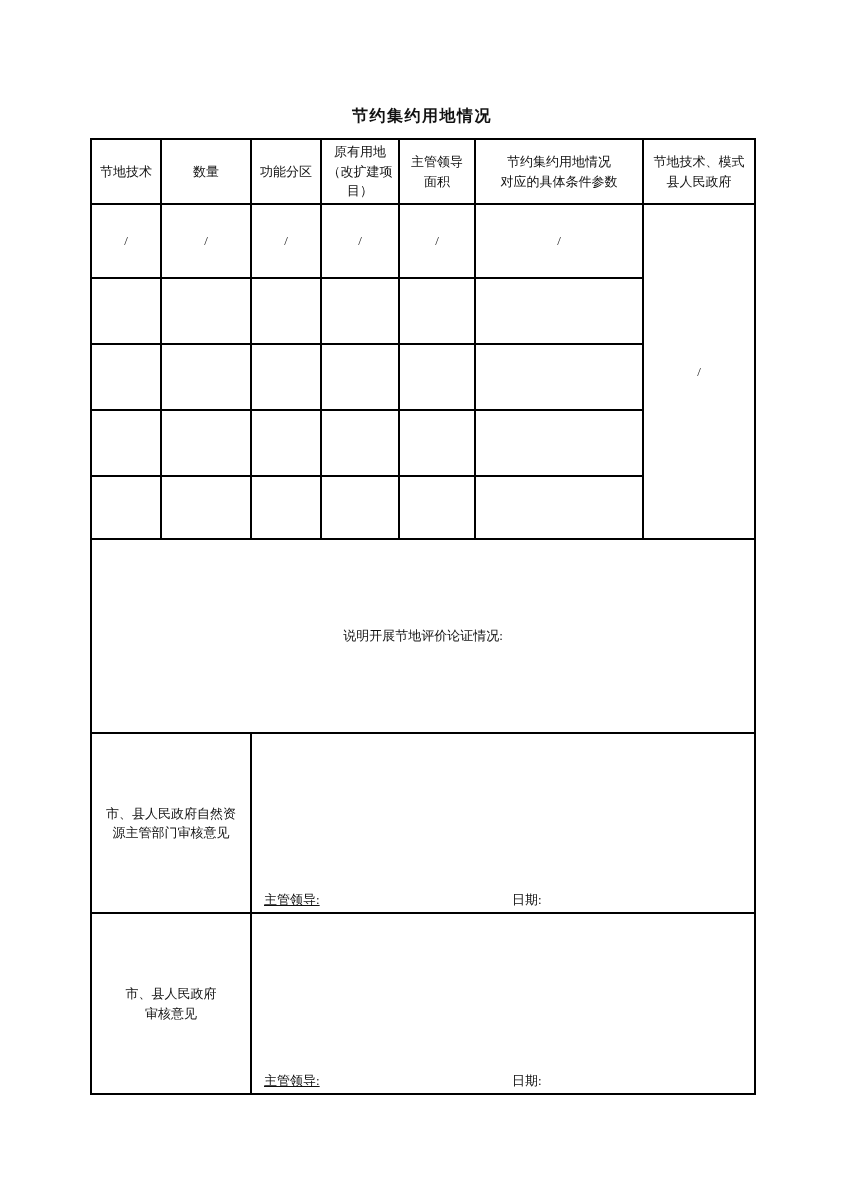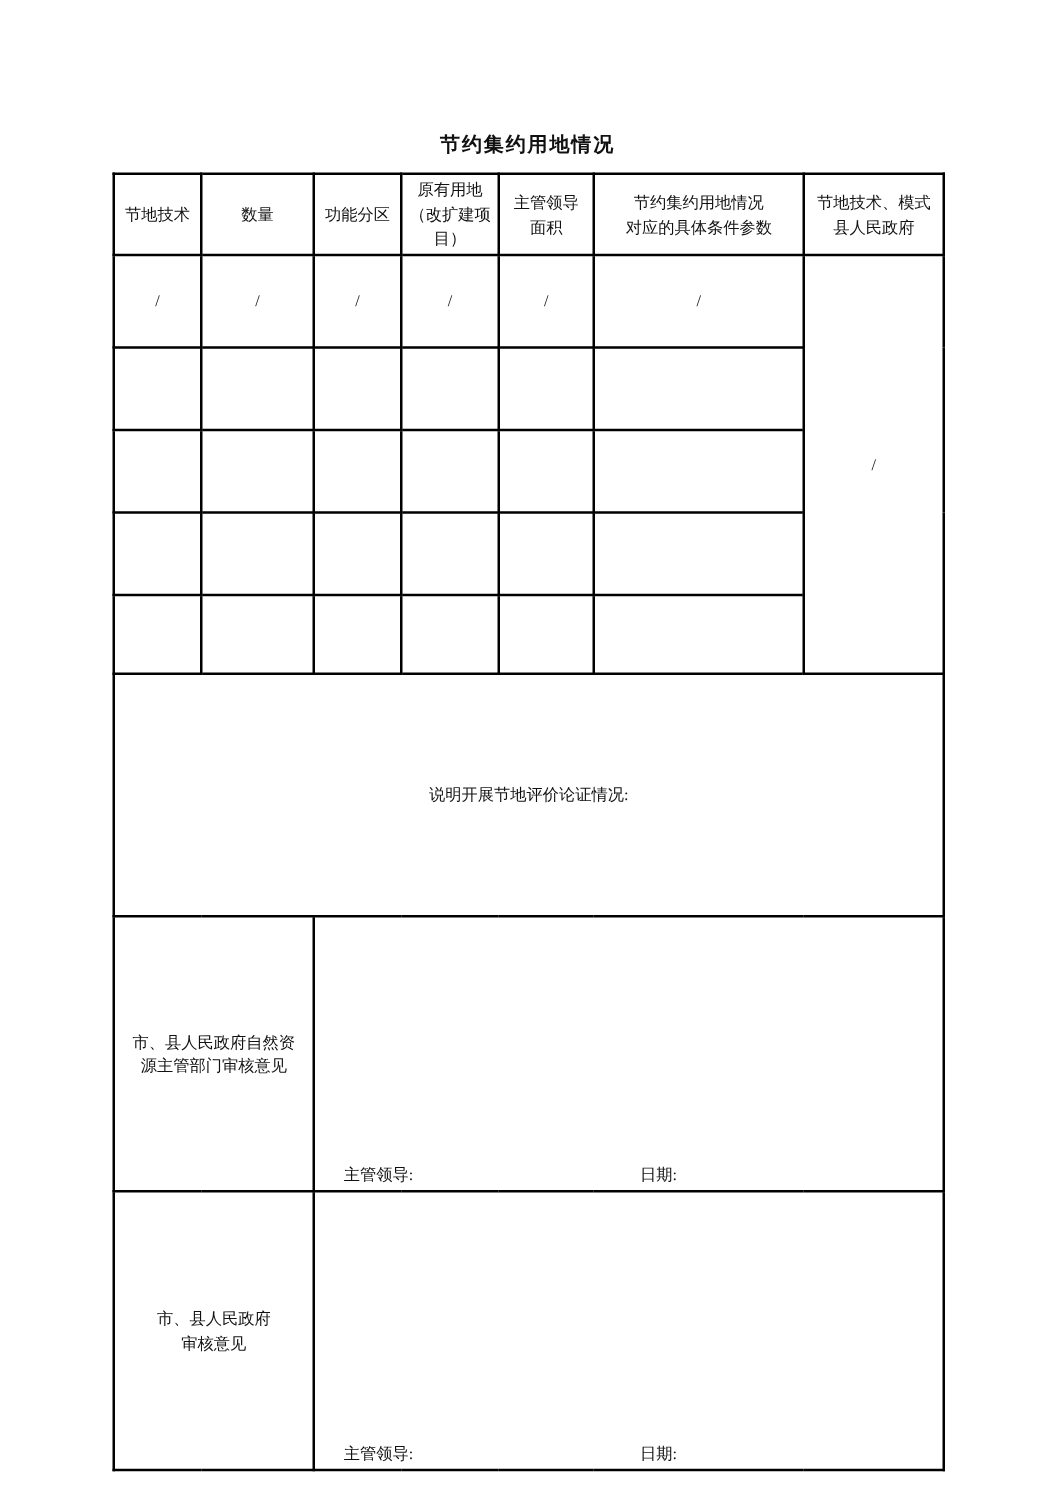--- a/index.html
+++ b/index.html
@@ -68,23 +68,24 @@
   }
   td.sec-label {
     padding: 2px 6px;
   }
   td.sec-content {
     position: relative;
     vertical-align: bottom;
   }
   .leader-label {
     position: absolute;
-    left: 23px;
+    left: 12px;
     bottom: 3px;
     font-size: 13px;
+    text-decoration: underline;
   }
   .date-label {
     position: absolute;
     left: 260px;
     bottom: 3px;
     font-size: 13px;
   }
 </style>
 </head>
 <body>
@@ -163,30 +164,30 @@
       <td></td>
       <td></td>
       <td></td>
       <td></td>
     </tr>
 
     <tr style="height:194px">
       <td class="explain-cell" colspan="7">说明开展节地评价论证情况:</td>
     </tr>
 
-    <tr style="height:220px">
+    <tr style="height:180px">
       <td class="sec-label" colspan="2">市、县人民政府自然资
 源主管部门审核意见</td>
       <td class="sec-content" colspan="5">
         <span class="leader-label">主管领导:</span>
         <span class="date-label">日期:</span>
       </td>
     </tr>
 
-    <tr style="height:223px">
+    <tr style="height:181px">
       <td class="sec-label" colspan="2">市、县人民政府
 审核意见</td>
       <td class="sec-content" colspan="5">
         <span class="leader-label">主管领导:</span>
         <span class="date-label">日期:</span>
       </td>
     </tr>
   </tbody>
     </table>
 

